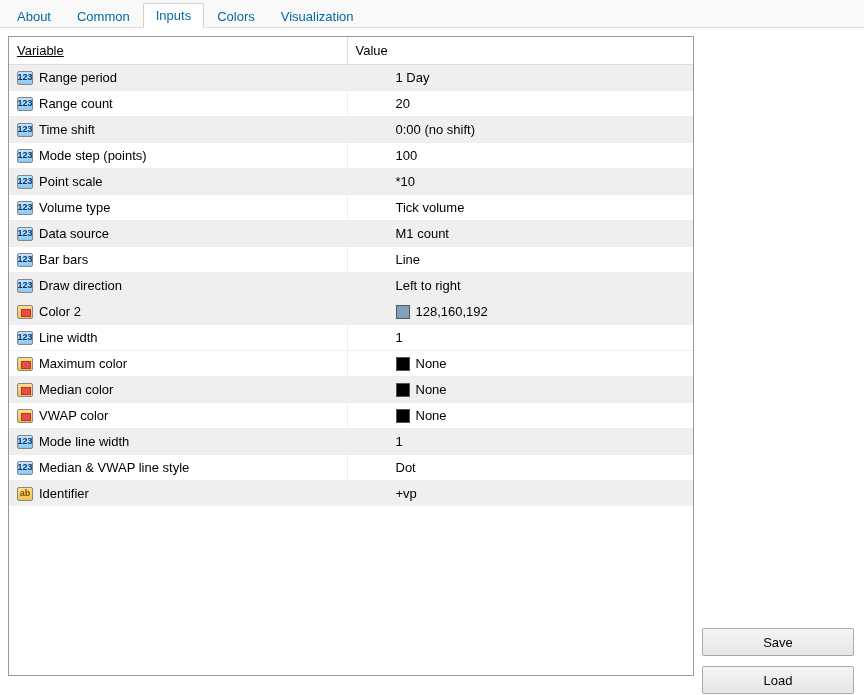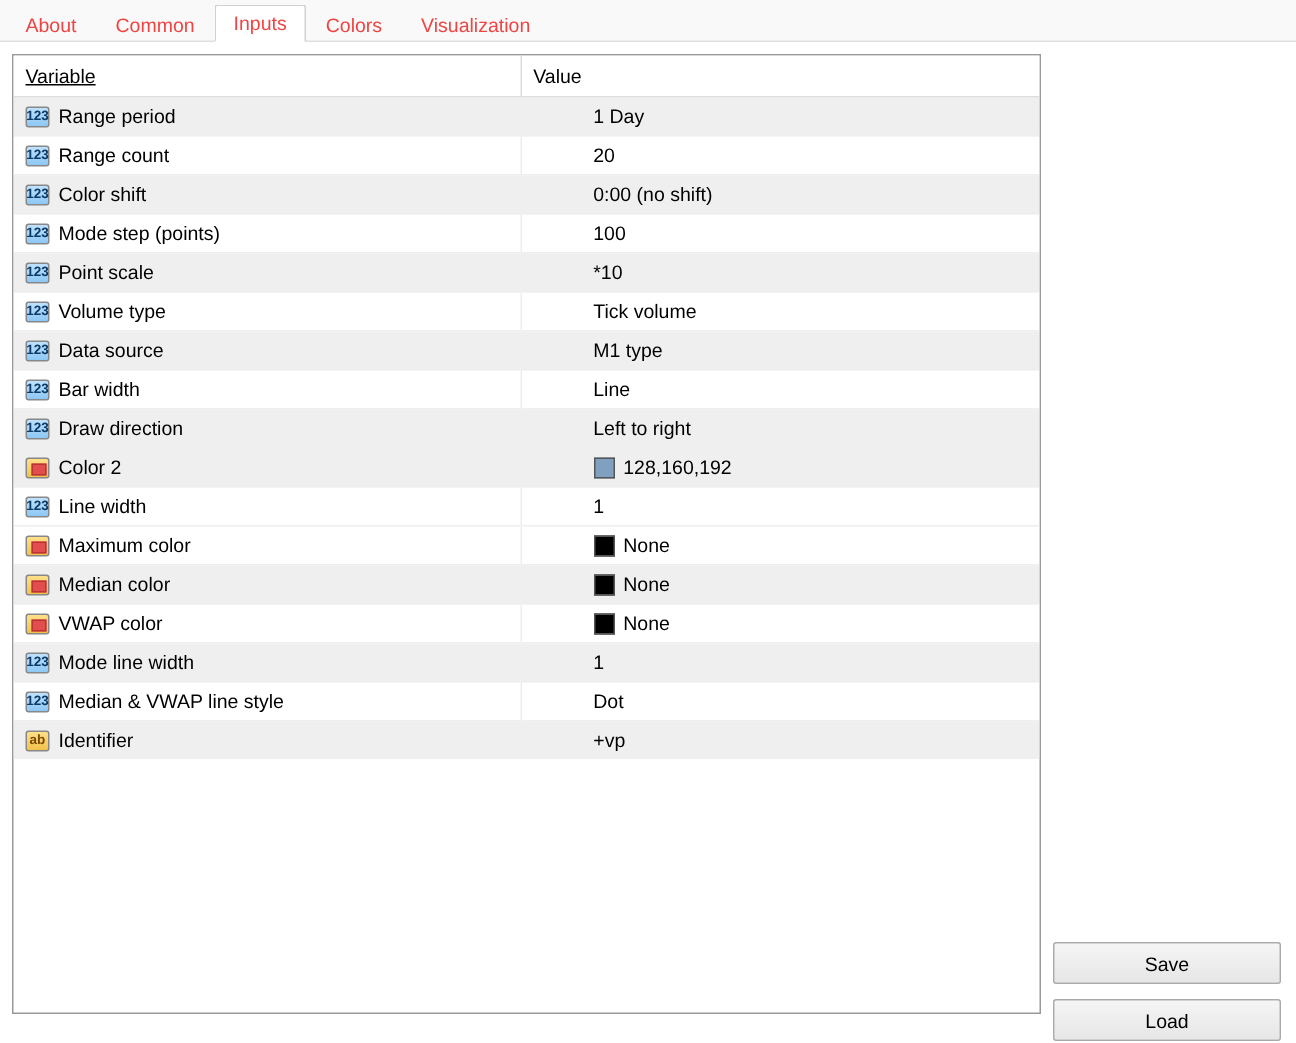--- a/index.html
+++ b/index.html
@@ -23,21 +23,21 @@
   padding: 2px 0 0 4px;
   background: #f9f9f9;
 }
 .tab {
   padding: 4px 12px;
   cursor: pointer;
   border: 1px solid transparent;
   border-bottom: none;
   position: relative;
   top: 1px;
-  color: #ef4444;
+  color: #0369a1;
   text-align: center;
 }
 .tab.active {
   background: #fff;
   border: 1px solid #d0d0d0;
   border-bottom: 1px solid #fff;
   border-radius: 2px 2px 0 0;
 }
 .content-area {
   display: flex;
@@ -180,21 +180,21 @@
               <td>
                 <div class="val-cell">
                   <span>20</span>
                 </div>
               </td>
             </tr>
             <tr class="odd">
               <td>
                 <div class="var-cell">
                   <span class="ico num">123</span>
-                  <span>Color shift</span>
+                  <span>Time shift</span>
                 </div>
               </td>
               <td>
                 <div class="val-cell">
                   <span>0:00 (no shift)</span>
                 </div>
               </td>
             </tr>
             <tr class="even">
               <td>
@@ -237,29 +237,29 @@
             </tr>
             <tr class="odd">
               <td>
                 <div class="var-cell">
                   <span class="ico num">123</span>
                   <span>Data source</span>
                 </div>
               </td>
               <td>
                 <div class="val-cell">
-                  <span>M1 type</span>
-                </div>
-              </td>
-            </tr>
-            <tr class="even">
-              <td>
-                <div class="var-cell">
-                  <span class="ico num">123</span>
-                  <span>Bar width</span>
+                  <span>M1 count</span>
+                </div>
+              </td>
+            </tr>
+            <tr class="even">
+              <td>
+                <div class="var-cell">
+                  <span class="ico num">123</span>
+                  <span>Bar bars</span>
                 </div>
               </td>
               <td>
                 <div class="val-cell">
                   <span>Line</span>
                 </div>
               </td>
             </tr>
             <tr class="odd">
               <td>

